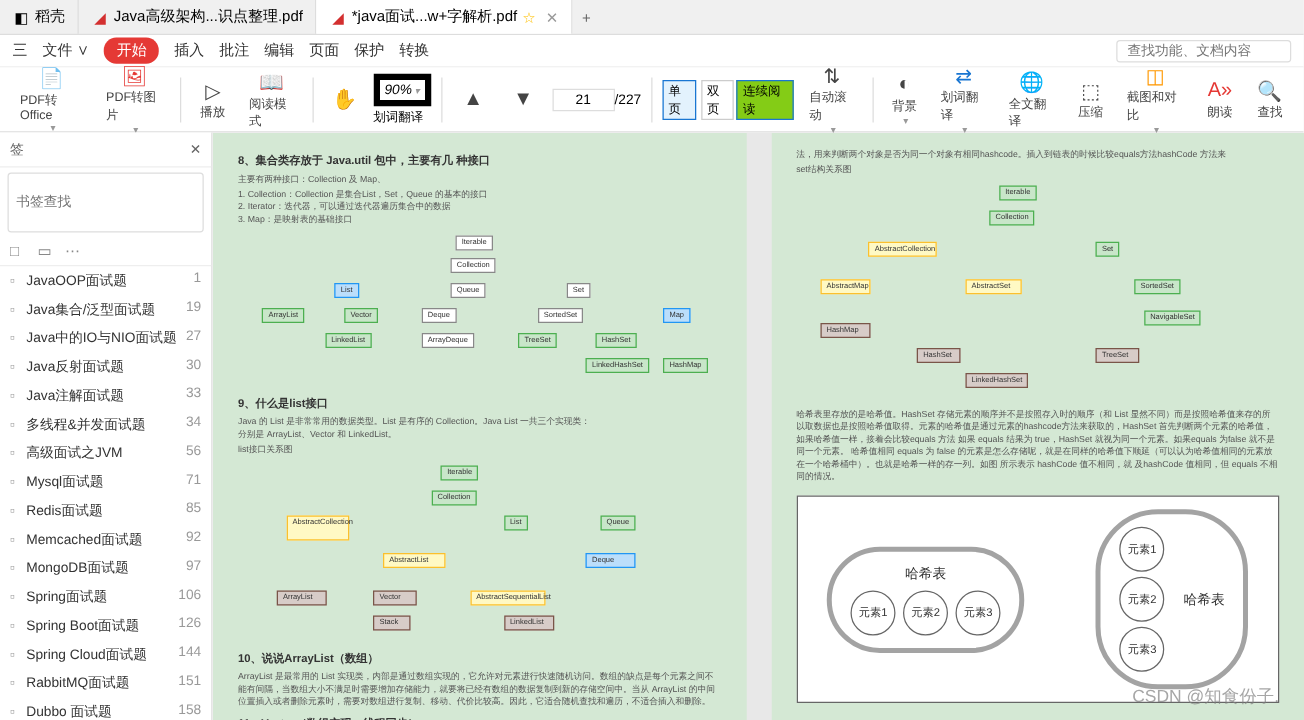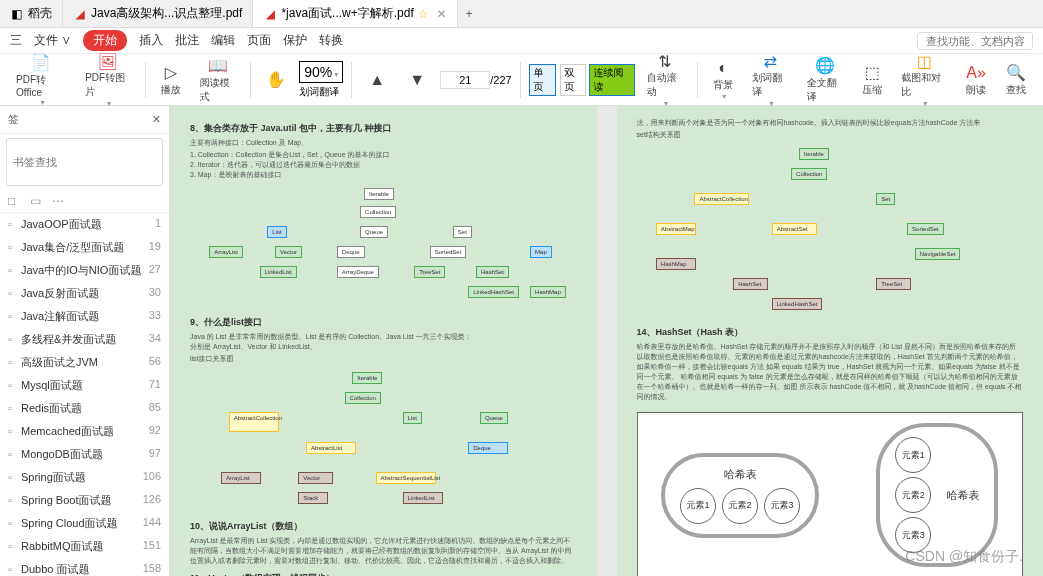--- a/index.html
+++ b/index.html
@@ -9,27 +9,27 @@
     .tab { display: flex; align-items: center; padding: 0 10px; height: 100%; border-right: 1px solid #ddd; cursor: pointer; gap: 4px; font-size: 12px; }
     .tab.active { background: #fff; }
     .tab-icon { width: 14px; height: 14px; display: inline-flex; align-items: center; justify-content: center; }
     .pdf-icon { color: #d32f2f; }
     .close-x { margin-left: 4px; color: #999; font-size: 12px; }
     .add-tab { padding: 0 8px; cursor: pointer; color: #666; }
     
     .menu-bar { display: flex; background: #fff; height: 26px; align-items: center; padding: 0 10px; gap: 12px; border-bottom: 1px solid #eee; }
     .menu-item { font-size: 12px; cursor: pointer; color: #333; }
     .menu-pill { background: #e53935; color: #fff; border-radius: 10px; padding: 2px 10px; }
-    .search-box { margin-left: auto; border: 1px solid #ddd; border-radius: 3px; padding: 2px 8px; font-size: 11px; color: #999; width: 116px; }
+    .search-box { margin-left: auto; border: 1px solid #ddd; border-radius: 3px; padding: 2px 8px; font-size: 11px; color: #999; width: 140px; }
     
     .toolbar { display: flex; background: #fff; height: 52px; align-items: center; padding: 4px 10px; gap: 6px; border-bottom: 1px solid #ddd; }
     .tool-btn { display: flex; flex-direction: column; align-items: center; justify-content: center; padding: 2px 6px; cursor: pointer; font-size: 10px; color: #444; min-width: 34px; }
     .tool-icon { width: 20px; height: 20px; display: flex; align-items: center; justify-content: center; font-size: 16px; }
     .tool-sep { width: 1px; height: 36px; background: #ddd; margin: 0 2px; }
-    .zoom-box { font-size: 14px; padding: 2px 4px; border: 1px solid #000000; }
+    .zoom-box { font-size: 11px; padding: 2px 4px; border: 5px solid #000000; font-style: italic; }
     .page-input { font-size: 11px; padding: 2px 4px; border: 1px solid #ddd; width: 50px; text-align: center; }
     .red-icon { color: #e53935; }
     .blue-icon { color: #1976d2; }
     .orange-icon { color: #ff9800; }
     
     .main-area { display: flex; height: calc(576px - 106px); }
     
     .sidebar { width: 170px; background: #fff; border-right: 1px solid #ddd; display: flex; flex-direction: column; }
     .sidebar-header { padding: 6px 8px; display: flex; justify-content: space-between; align-items: center; border-bottom: 1px solid #eee; font-size: 11px; color: #666; }
     .sidebar-search { margin: 4px 6px; border: 1px solid #ddd; border-radius: 3px; padding: 17px 6px; font-size: 11px; color: #999; }
@@ -315,21 +315,20 @@
         <div class="node green" style="top:45px;left:62%">Set</div>
         <div class="node yellow" style="top:75px;left:35%;width:45px">AbstractSet</div>
         <div class="node green" style="top:75px;left:70%">SortedSet</div>
         <div class="node yellow" style="top:75px;left:5%;width:40px">AbstractMap</div>
         <div class="node green" style="top:100px;left:72%">NavigableSet</div>
         <div class="node brown" style="top:110px;left:5%;width:40px">HashMap</div>
         <div class="node brown" style="top:130px;left:25%;width:35px">HashSet</div>
         <div class="node brown" style="top:130px;left:62%;width:35px">TreeSet</div>
         <div class="node brown" style="top:150px;left:35%;width:50px">LinkedHashSet</div>
       </div>
-      <h4>14、HashSet（Hash 表）</h4>
       <p>哈希表里存放的是哈希值。HashSet 存储元素的顺序并不是按照存入时的顺序（和 List 显然不同）而是按照哈希值来存的所以取数据也是按照哈希值取得。元素的哈希值是通过元素的hashcode方法来获取的，HashSet 首先判断两个元素的哈希值，如果哈希值一样，接着会比较equals 方法 如果 equals 结果为 true，HashSet 就视为同一个元素。如果equals 为false 就不是同一个元素。
 哈希值相同 equals 为 false 的元素是怎么存储呢，就是在同样的哈希值下顺延（可以认为哈希值相同的元素放在一个哈希桶中）。也就是哈希一样的存一列。如图 所示表示 hashCode 值不相同，就 及hashCode 值相同，但 equals 不相同的情况。</p>
       <div class="hash-diagram">
         <div class="hash-group">
           <span class="hash-label">哈希表</span>
           <div class="hash-elements">
             <div class="hash-el">元素1</div>
             <div class="hash-el">元素2</div>
             <div class="hash-el">元素3</div>
           </div>

